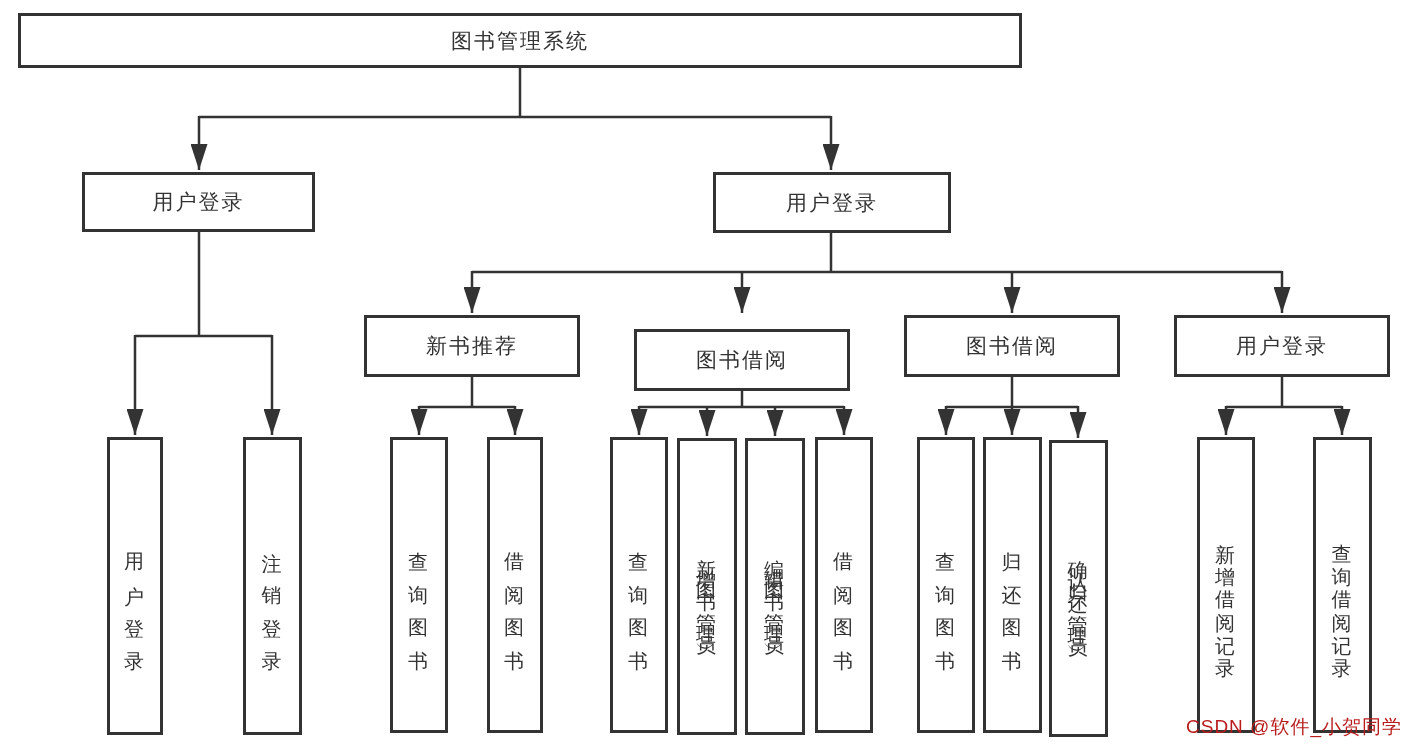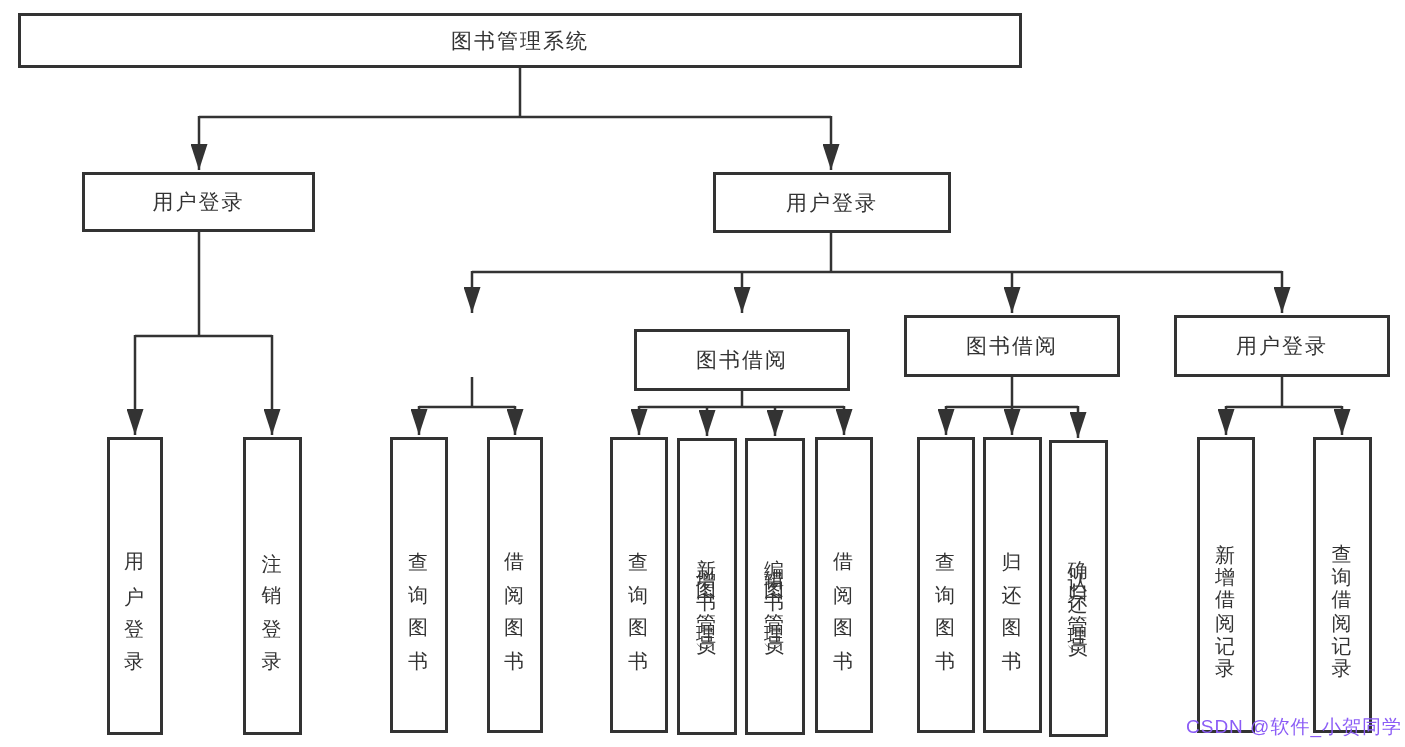--- a/index.html
+++ b/index.html
@@ -46,21 +46,21 @@
   }
   .ls-short { letter-spacing: 33px; margin-bottom: -33px; }
   .ls-mid   { letter-spacing: 23px; margin-bottom: -23px; }
   .ls-long  { letter-spacing: 11px; margin-bottom: -11px; }
   .watermark {
     position: absolute;
     left: 1186px;
     top: 714px;
     font-size: 19px;
     letter-spacing: 1px;
-    color: #8b5cf6;
+    color: #b91c1c;
     z-index: 3;
     white-space: nowrap;
   }
 </style>
 </head>
 <body>
 
 <div class="canvas">
 
   <svg class="wires" width="1405" height="747" viewBox="0 0 1405 747">
@@ -122,20 +122,23 @@
     <span class="h-label">图书管理系统</span>
   </div>
 
   <div class="box" style="left:82px; top:172px; width:233px; height:60px">
     <span class="h-label">用户登录</span>
   </div>
   <div class="box" style="left:713px; top:172px; width:238px; height:61px">
     <span class="h-label">用户登录</span>
   </div>
 
+  <div class="box" style="left:364px; top:315px; width:216px; height:62px">
+    <span class="h-label">新书推荐</span>
+  </div>
   <div class="box" style="left:634px; top:329px; width:216px; height:62px">
     <span class="h-label">图书借阅</span>
   </div>
   <div class="box" style="left:904px; top:315px; width:216px; height:62px">
     <span class="h-label">图书借阅</span>
   </div>
   <div class="box" style="left:1174px; top:315px; width:216px; height:62px">
     <span class="h-label">用户登录</span>
   </div>
 

